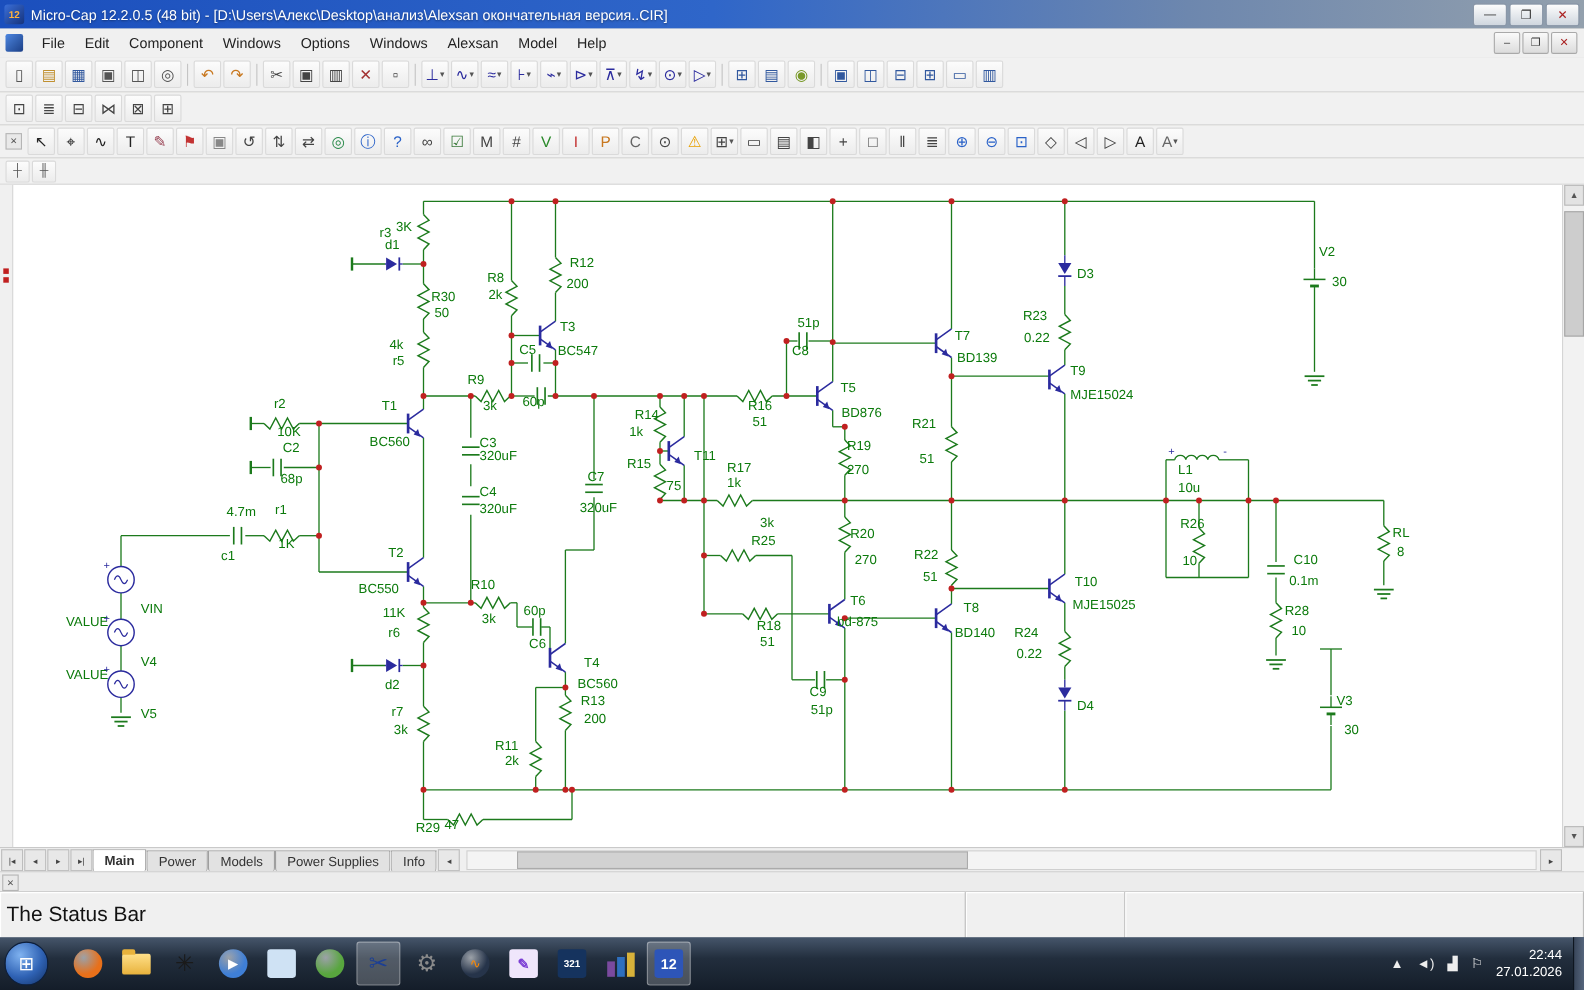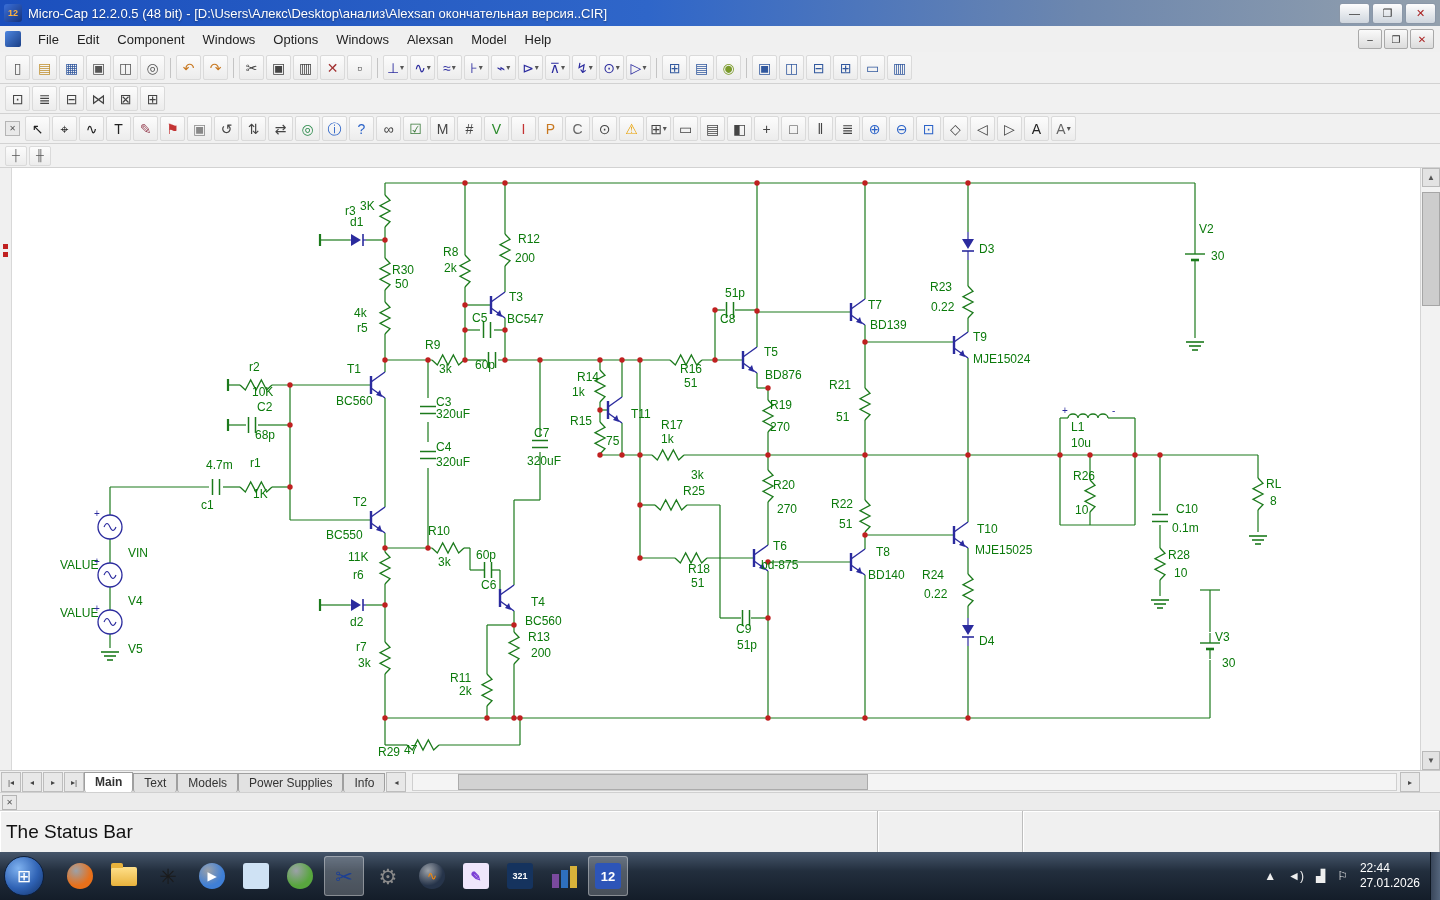--- a/index.html
+++ b/index.html
@@ -83,21 +83,21 @@
   .tk-item.active{background:rgba(255,255,255,.22);border:1px solid rgba(255,255,255,.35);box-sizing:border-box;}
   .tk-circle{width:26px;height:26px;border-radius:50%;display:flex;align-items:center;justify-content:center;font-size:12px;}
   .tk-square{width:26px;height:26px;border-radius:3px;display:flex;align-items:center;justify-content:center;font-weight:bold;}
   .tk-glyph{font-size:21px;line-height:1;}
   .tk-folder{width:26px;height:19px;background:linear-gradient(#ffe08a,#e8b23c);border-radius:2px;position:relative;}
   .tk-folder:before{content:"";position:absolute;left:0;top:-4px;width:12px;height:5px;background:#e8b23c;border-radius:2px 2px 0 0;}
   .tk-bars{display:flex;align-items:flex-end;height:24px;}
   .tk-bars span{width:7px;margin:0 1px;display:block;}
   .tray{margin-left:auto;display:flex;align-items:center;color:#eee;}
   .tray .ticon{margin:0 6px;font-size:12px;}
-  .clock{text-align:left;color:#fff;font-size:12px;line-height:1.25;margin:0 10px 0 6px;}
+  .clock{text-align:right;color:#fff;font-size:12px;line-height:1.25;margin:0 10px 0 6px;}
   .deskstrip{width:9px;height:48px;background:linear-gradient(90deg,#39465a,#55657c);border-left:1px solid #0e1620;}
 </style>
 </head>
 <body>
 
 <div class="titlebar">
   <div class="app-icon">12</div>
   <span class="title-text">Micro-Cap 12.2.0.5 (48 bit) - [D:\Users\Алекс\Desktop\анализ\Alexsan окончательная версия..CIR]</span>
   <div class="win-buttons" id="win-buttons">
       <div class="win-btn">—</div>
@@ -840,21 +840,21 @@
     <div class="sbtn" style="bottom:0;">▼</div>
   </div>
 </div>
 
 <div class="tabrow" id="tabrow">
     <div class="navbtn">|◂</div>
     <div class="navbtn">◂</div>
     <div class="navbtn">▸</div>
     <div class="navbtn">▸|</div>
     <div class="tab active">Main</div>
-    <div class="tab">Text</div>
+    <div class="tab">Power</div>
     <div class="tab">Models</div>
     <div class="tab">Power Supplies</div>
     <div class="tab clipped">Info</div>
     <div class="navbtn">◂</div>
     <div class="hscroll">
       <div class="hthumb" style="left: 45px; width: 410px;"></div>
     </div>
     <div class="navbtn" style="margin-right: 20px;">▸</div>
   </div>
 

